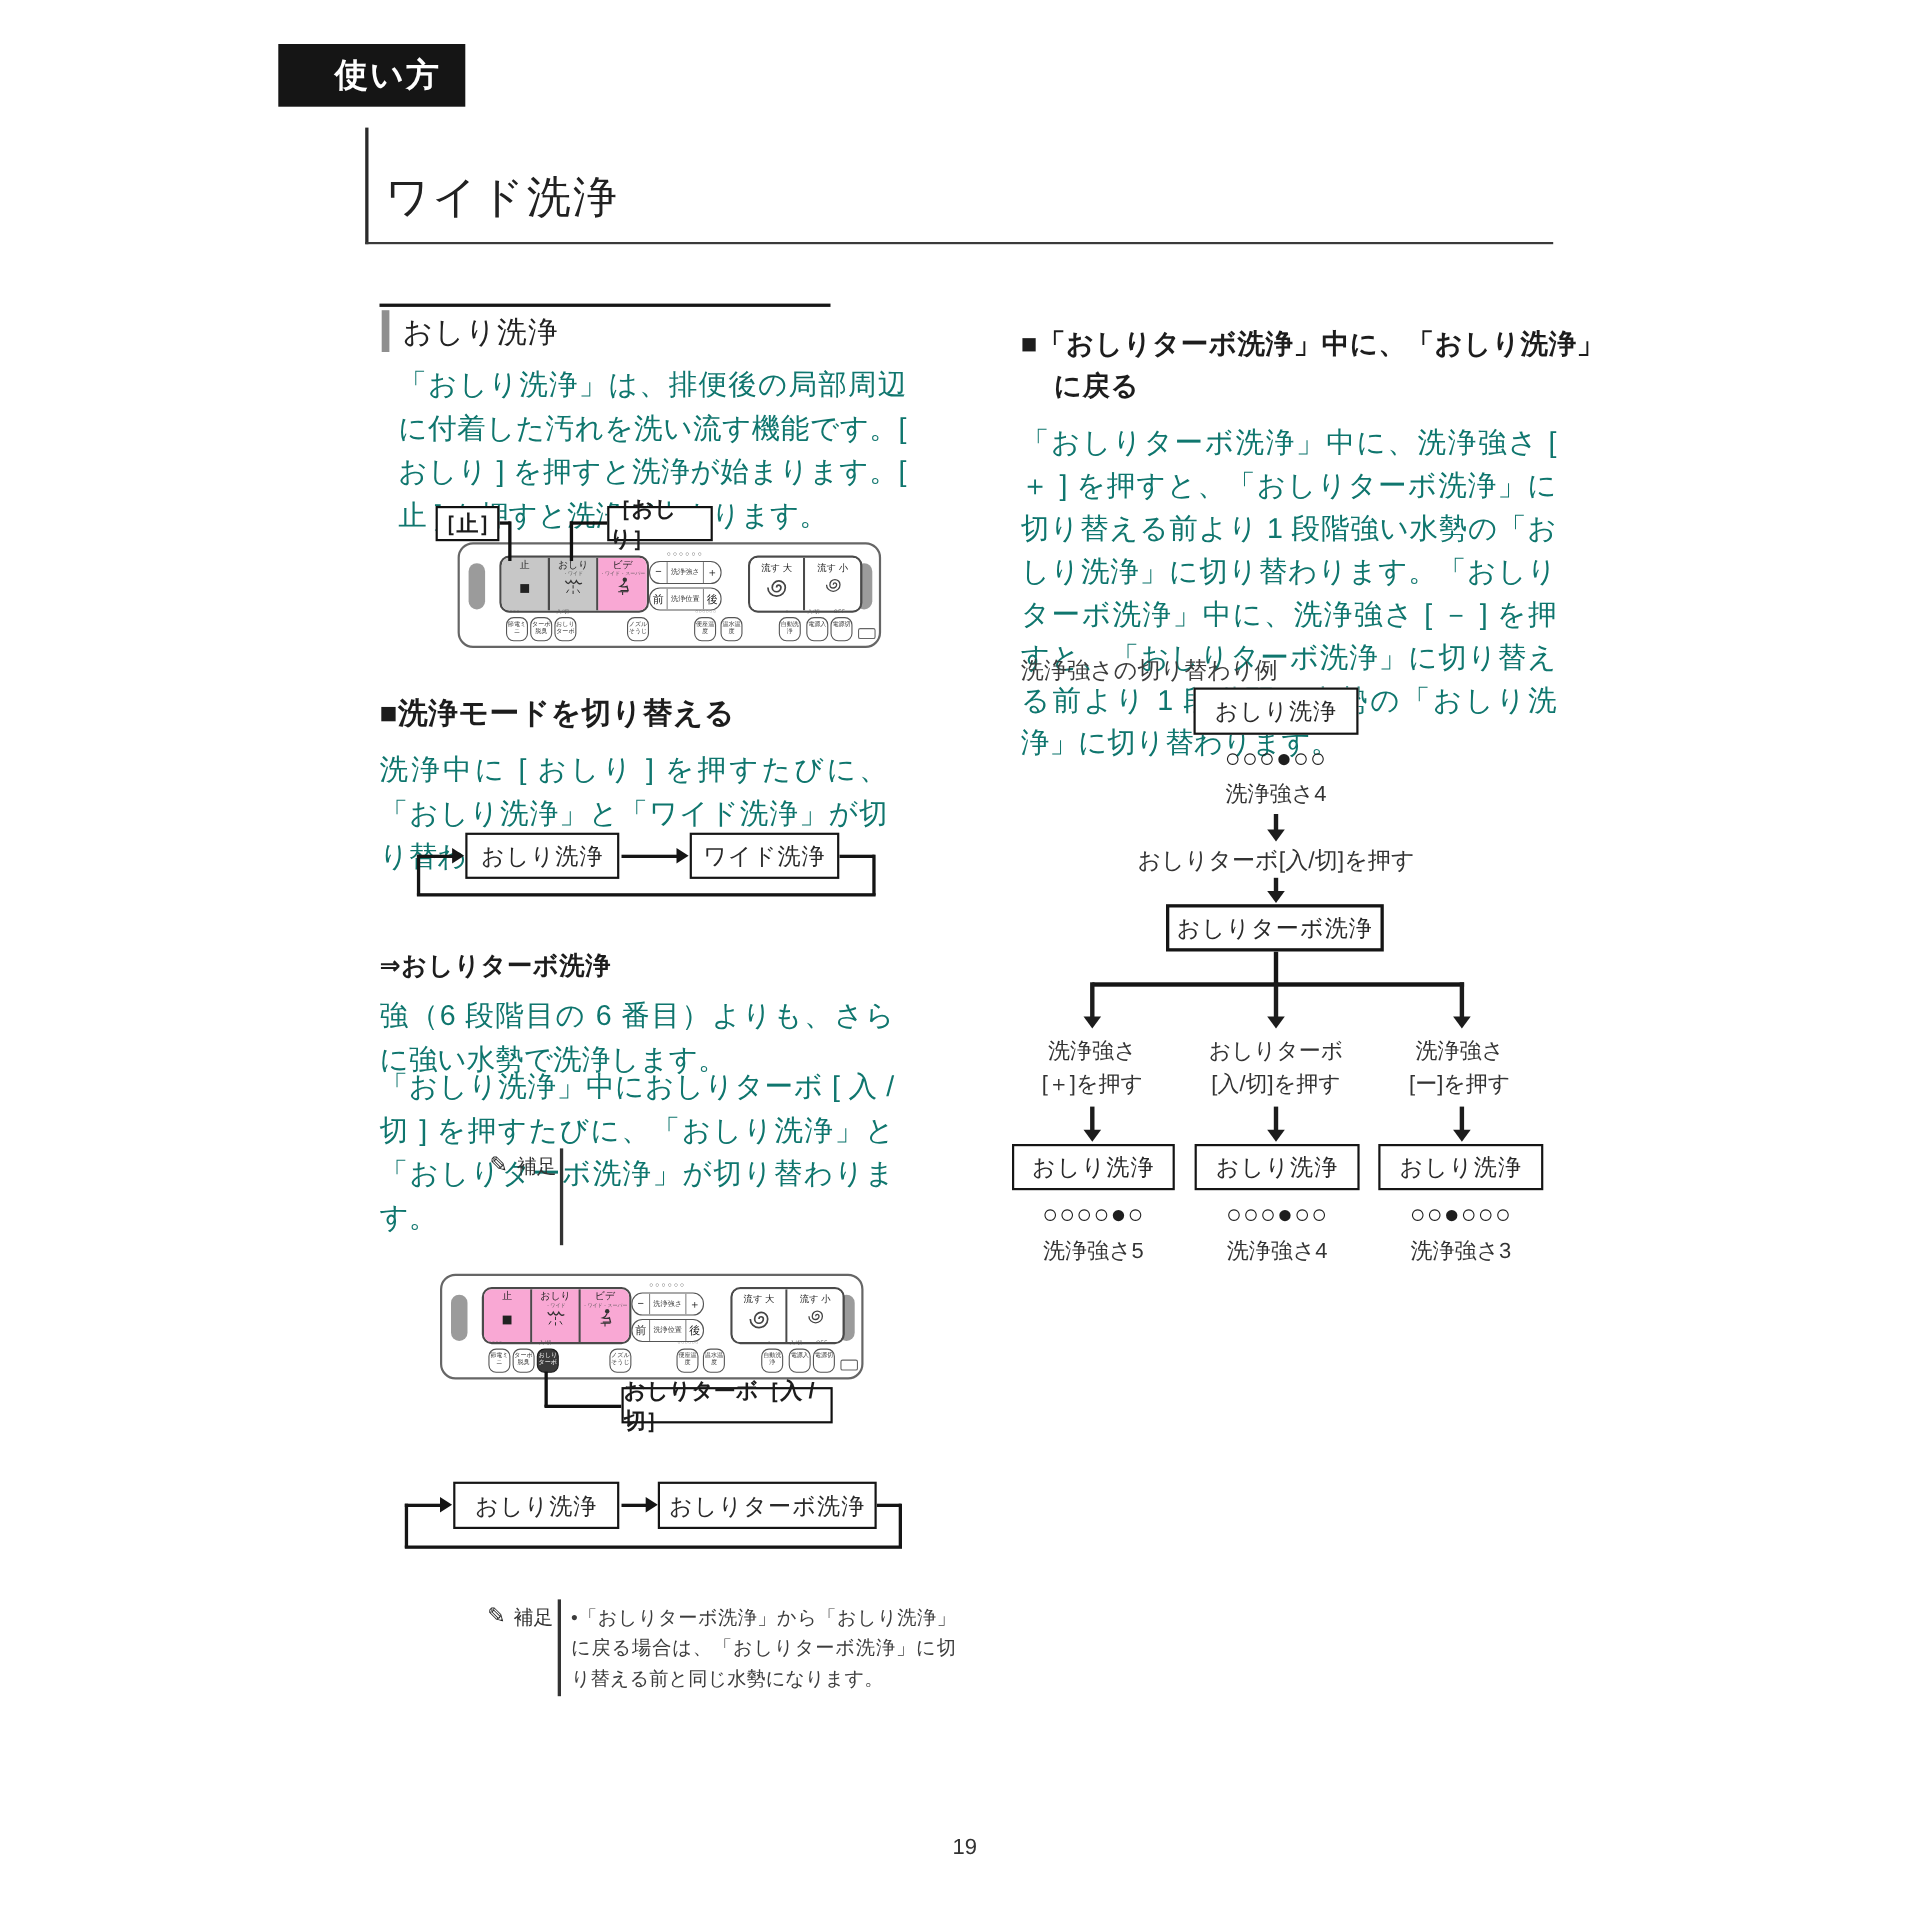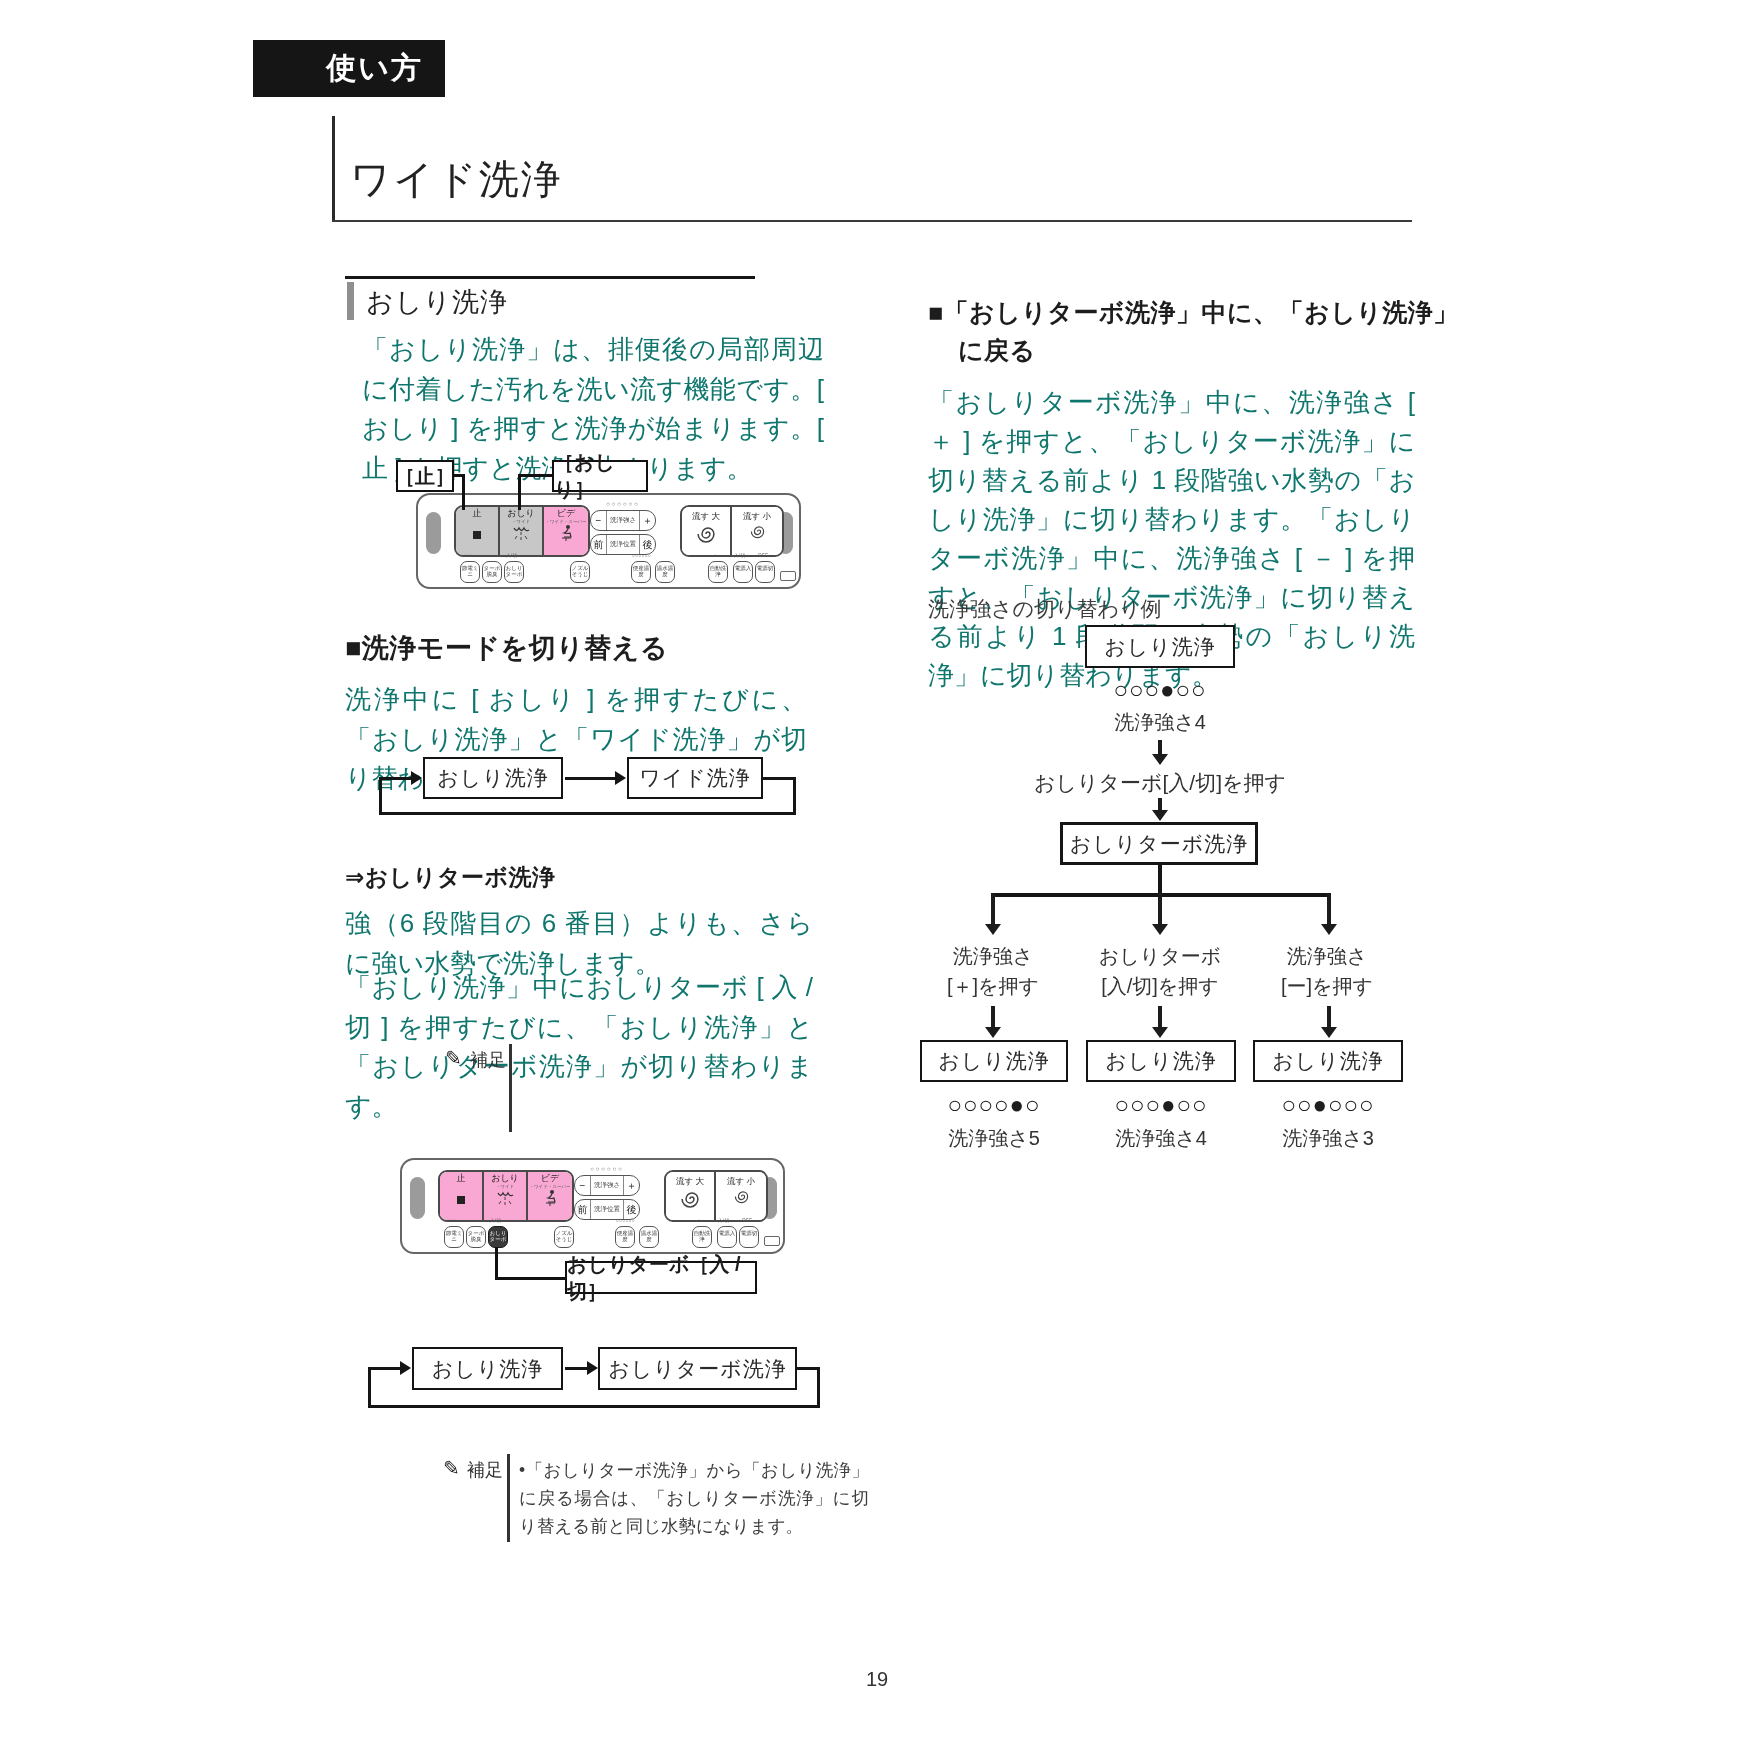--- a/index.html
+++ b/index.html
@@ -1,20 +1,20 @@
 <!DOCTYPE html>
 <html><head>
 <meta charset="utf-8">
 <style>
   html,body{margin:0;padding:0;background:#e8e8e8;}
   .page{position:relative;width:1754px;height:1754px;background:#ffffff;overflow:hidden;
         font-family:"Liberation Sans","DejaVu Sans",sans-serif;color:#2b2b2b;}
   .abs{position:absolute;}
   
-  .tagbox{left:253px;top:40px;width:192px;height:57px;background:#151515;color:#fff;
+  .tagbox{left:253px;top:40px;width:170px;height:57px;background:#151515;color:#fff;
           display:flex;align-items:center;justify-content:flex-end;padding-right:22px;
           box-sizing:border-box;font-size:30px;font-weight:bold;letter-spacing:2px;}
   .titlebar{left:332px;top:116px;width:3px;height:106px;background:#2a2a2a;}
   .pagetitle{left:350px;top:152px;font-size:40px;color:#222;letter-spacing:2px;}
   .titlerule{left:332px;top:220px;width:1080px;height:2px;background:#3a3a3a;}
   
   .s1box{left:345px;top:276px;width:410px;border-top:3px solid #161616;height:46px;}
   .s1bar{left:347px;top:282px;width:7px;height:38px;background:#8f8f8f;}
   .s1head{left:366px;top:284px;font-size:27px;color:#232323;letter-spacing:1px;}
   .body{font-size:26px;line-height:1.52;color:#0f766e;text-align:justify;}

